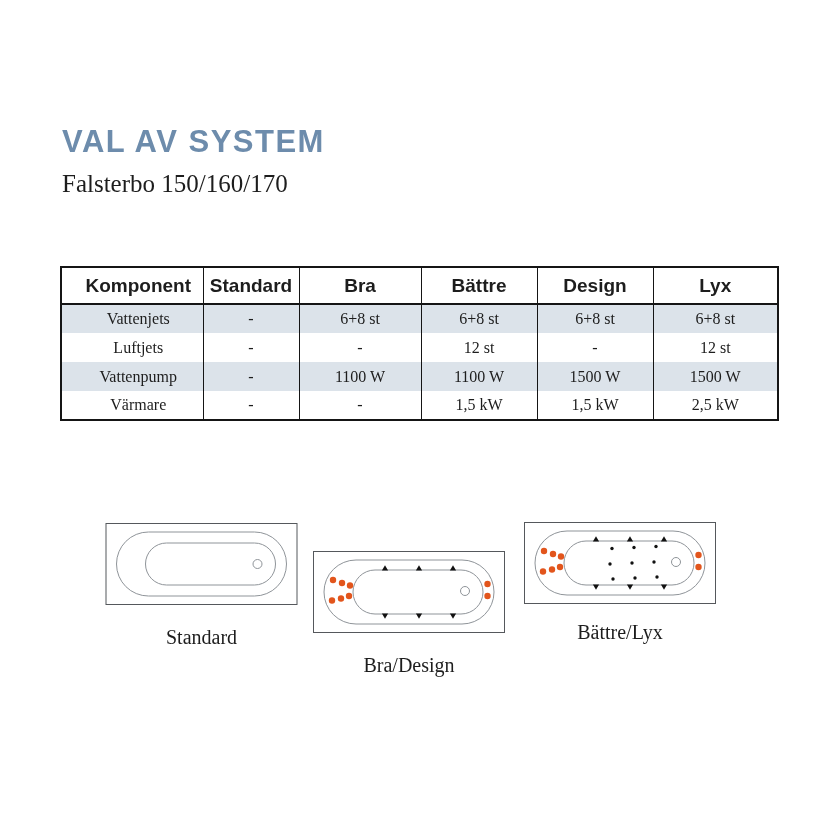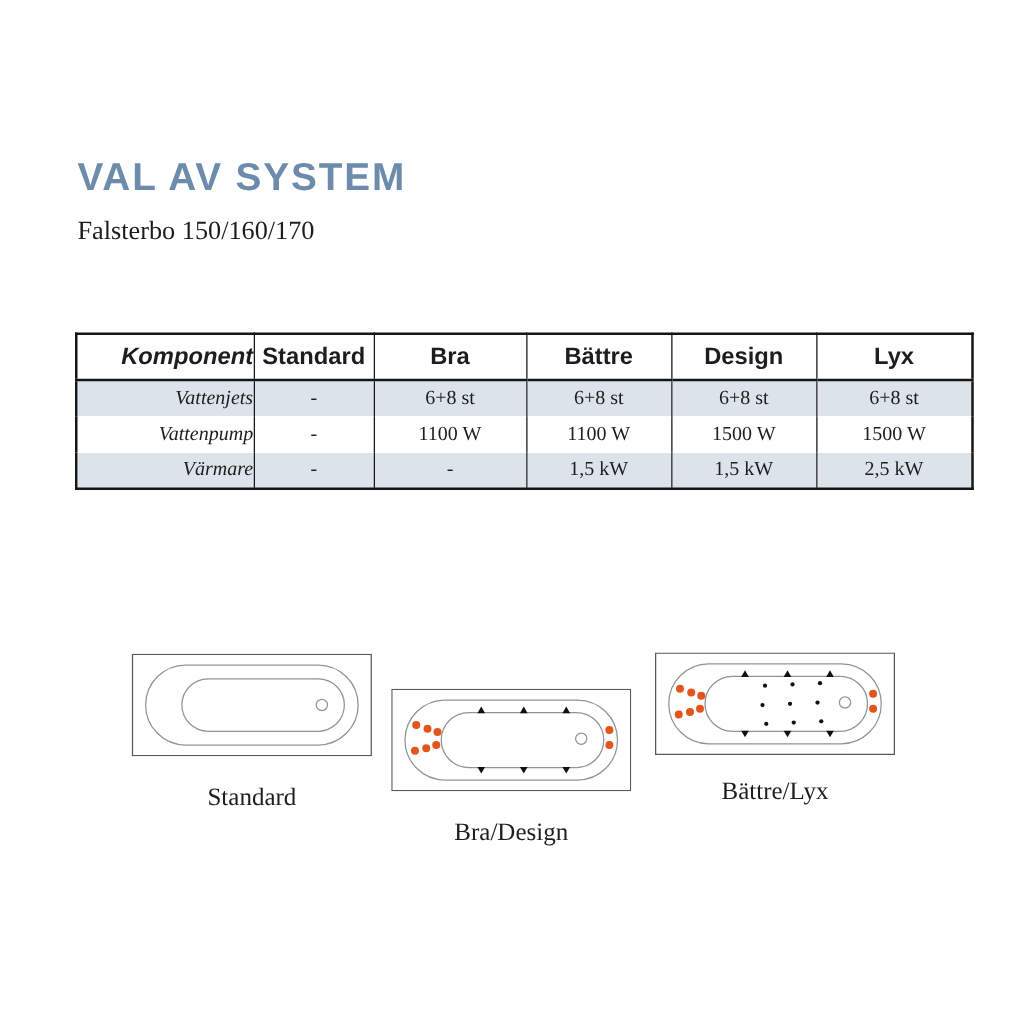--- a/index.html
+++ b/index.html
@@ -24,21 +24,21 @@
   .page-title{
     position:absolute;left:62px;top:124px;
     font-family:"Liberation Sans", sans-serif;
     font-weight:700;font-size:31px;line-height:36px;
     letter-spacing:1.5px;
     color:var(--title-blue);
   }
   .page-subtitle{
     position:absolute;left:62px;top:168px;
     font-family:"Liberation Serif", serif;
-    font-size:21px;line-height:32px;
+    font-size:25px;line-height:32px;
     color:var(--text);
   }
   table.system-table{
     position:absolute;left:60px;top:266px;
     width:717px;
     border-collapse:collapse;
     table-layout:fixed;
   }
   table.system-table{border:2px solid var(--table-border);}
   .system-table th, .system-table td{
@@ -52,21 +52,21 @@
     font-weight:700;font-size:19px;
     height:37px;text-align:center;
     background:#ffffff;color:var(--text);
   }
   .system-table tbody td{
     font-family:"Liberation Serif", serif;
     font-size:16px;height:29px;
     text-align:center;vertical-align:middle;
     color:var(--text);
   }
-  .system-table .col-label{text-align:right;padding-left:12px;font-style:italic;}
+  .system-table .col-label{text-align:center;padding-left:12px;}
   .system-table tbody tr:nth-child(odd){background:var(--row-shade);}
   .tub-figure{position:absolute;text-align:center;}
   .tub-figure figcaption{
     display:block;margin-top:17px;
     font-family:"Liberation Serif", serif;
     font-size:20px;color:var(--text);
   }
   .tub-figure.raised figcaption{margin-top:13px;}
   .tub-box{fill:#ffffff;stroke:#55585c;stroke-width:1;}
   .tub-line{fill:none;stroke:var(--tub-line);stroke-width:1;}
@@ -105,20 +105,28 @@
     <tbody>
       <tr>
         <td class="col-label">Vattenjets</td>
         <td>-</td>
         <td>6+8 st</td>
         <td>6+8 st</td>
         <td>6+8 st</td>
         <td>6+8 st</td>
       </tr>
       <tr>
+        <td class="col-label">Luftjets</td>
+        <td>-</td>
+        <td>-</td>
+        <td>12 st</td>
+        <td>-</td>
+        <td>12 st</td>
+      </tr>
+      <tr>
         <td class="col-label">Vattenpump</td>
         <td>-</td>
         <td>1100 W</td>
         <td>1100 W</td>
         <td>1500 W</td>
         <td>1500 W</td>
       </tr>
       <tr>
         <td class="col-label">Värmare</td>
         <td>-</td>

